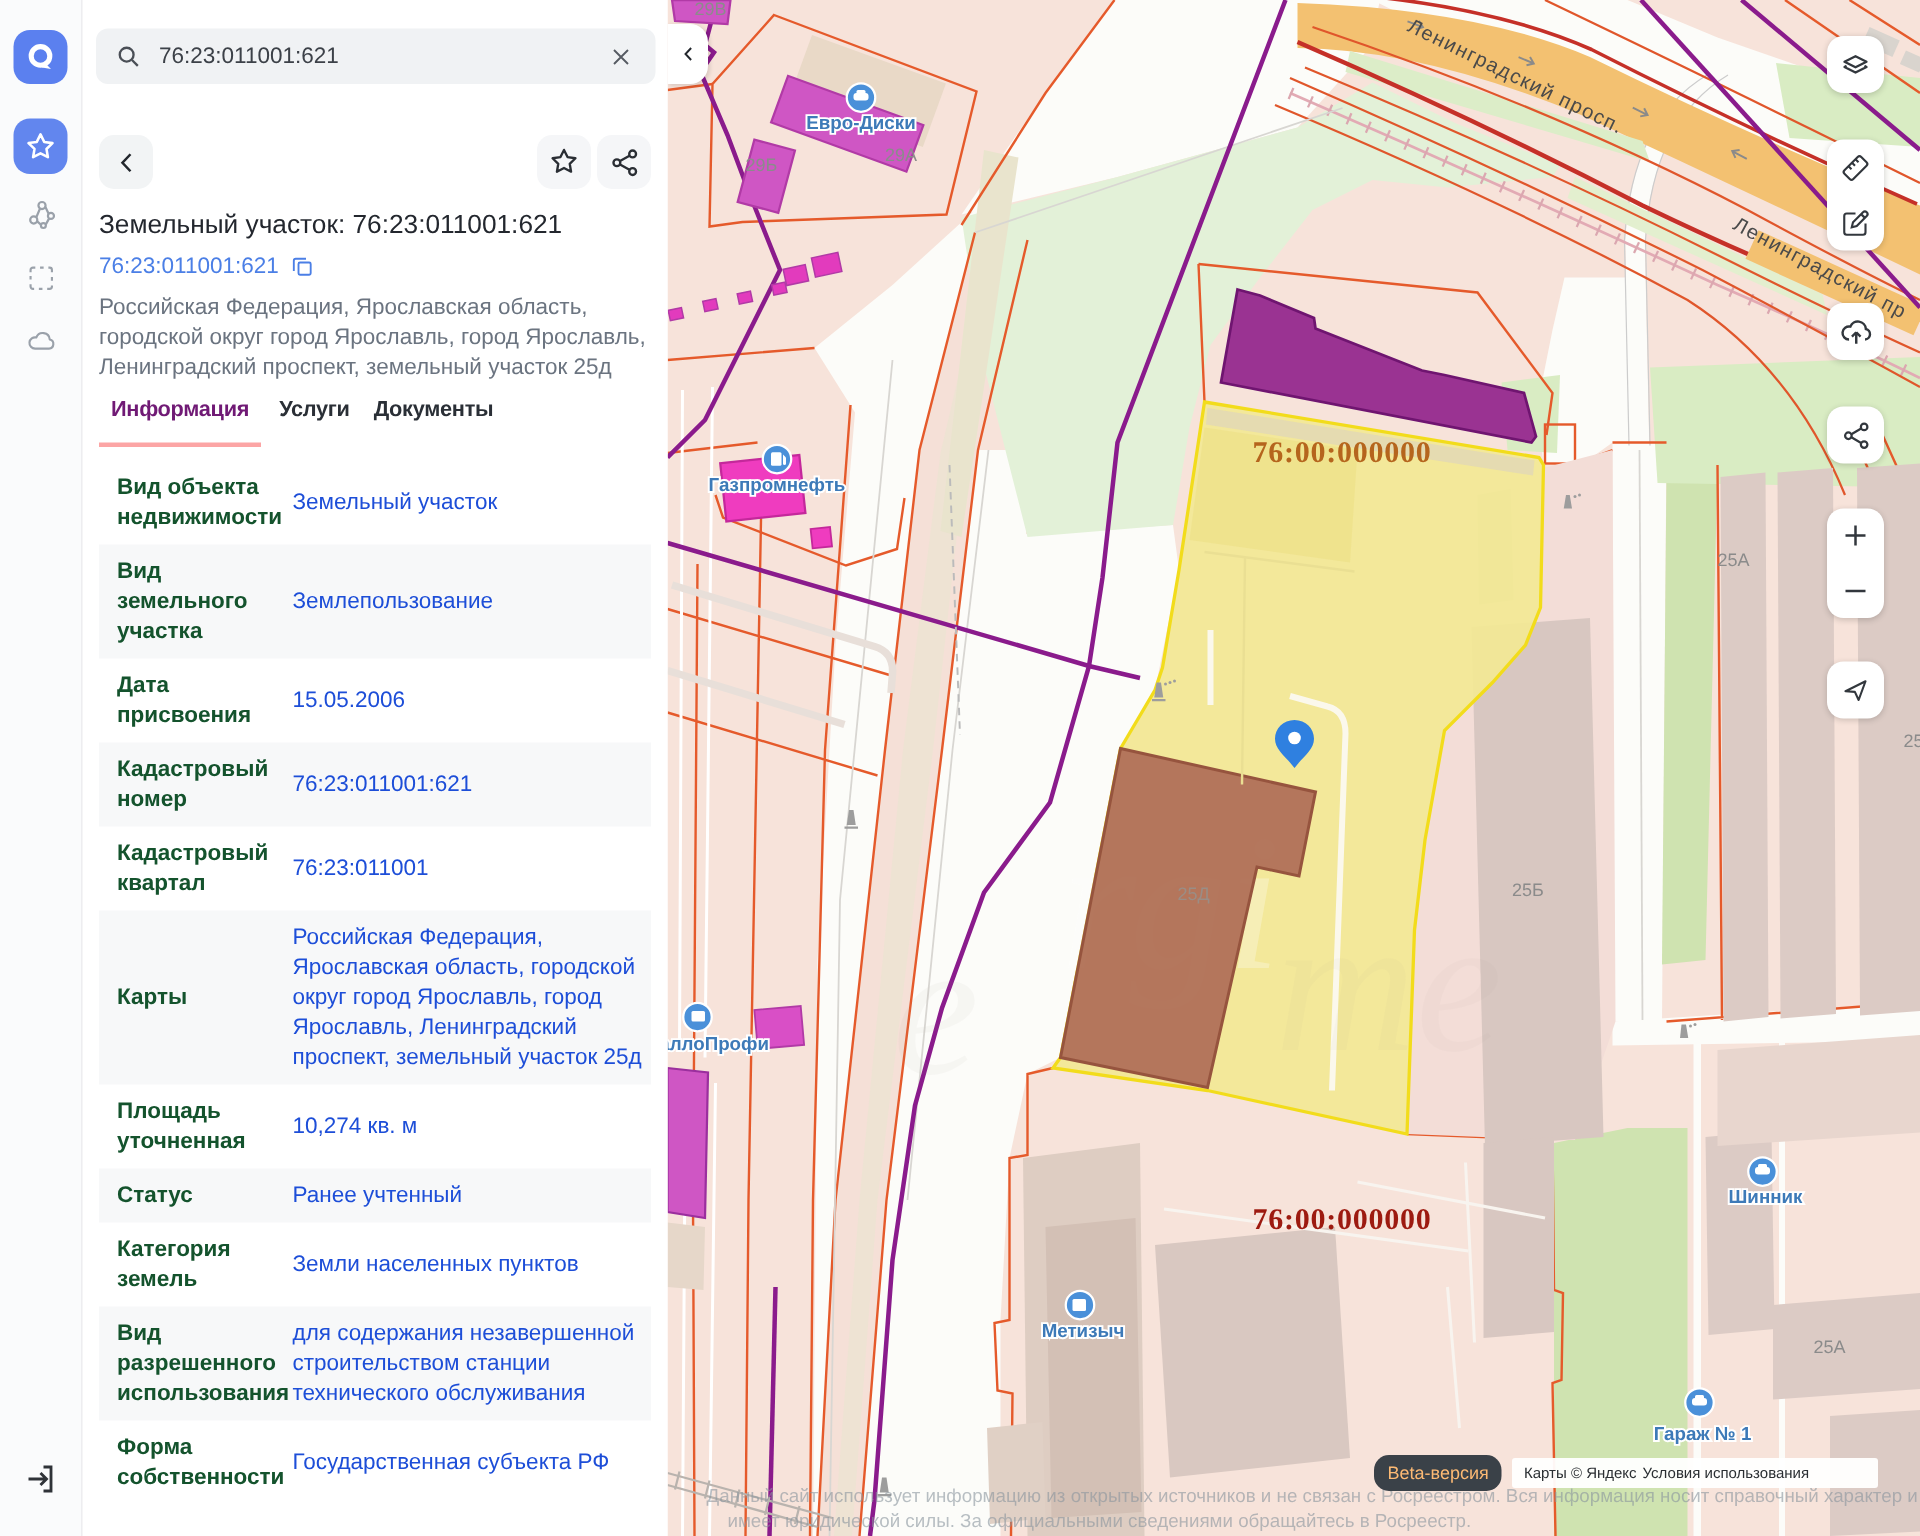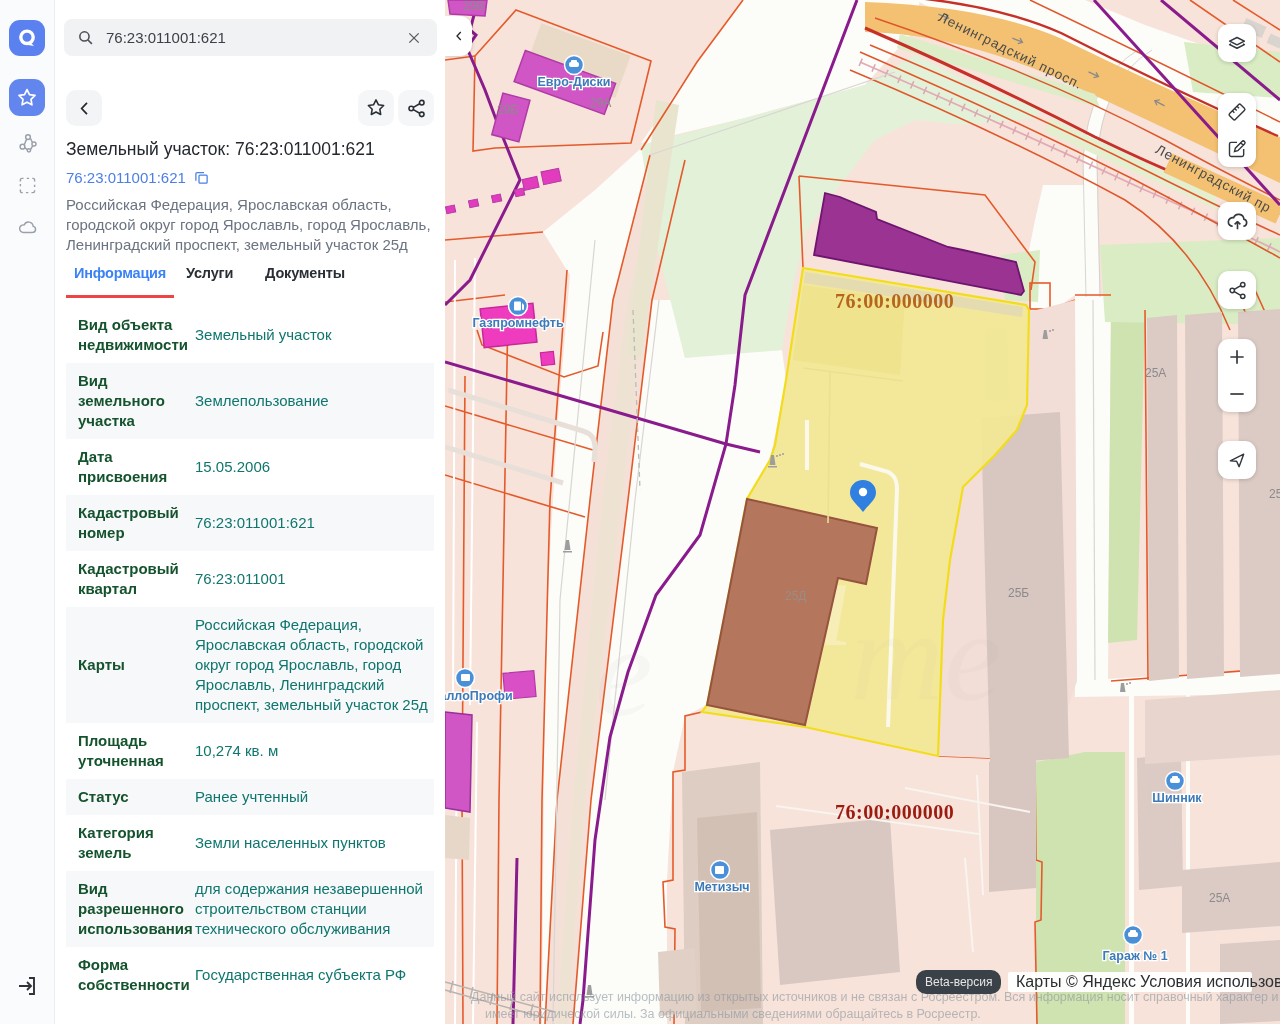--- a/index.html
+++ b/index.html
@@ -8,27 +8,27 @@
 .panel{position:absolute;left:55px;top:0;width:390px;height:1024px;background:#fff;z-index:20}
 .map{position:absolute;left:445px;top:0;width:835px;height:1024px;overflow:hidden;background:#f8e6dd}
 .srch{position:absolute;left:9px;top:19px;width:373px;height:37px;background:#f0f2f4;border-radius:8px;display:flex;align-items:center}
 .srch .txt{font-size:15px;color:#3c4148;margin-left:12px}
 .iconbtn{position:absolute;width:36px;height:36px;border-radius:10px;background:#f2f4f5;display:flex;align-items:center;justify-content:center}
 .title{position:absolute;left:11px;top:139px;font-size:17.5px;font-weight:normal;color:#23272e}
 .cadlink{position:absolute;left:11px;top:169px;font-size:15px;color:#4b7fe6;display:flex;align-items:center}
 .addr{position:absolute;left:11px;top:195px;width:374px;font-size:15px;line-height:20px;color:#6b7480}
 .tabs{position:absolute;left:11px;top:265px;display:flex;font-size:14.5px;font-weight:bold;letter-spacing:-0.2px}
 .tab{padding:0 8px 14px 8px;color:#23272e}
-.tab.in{color:#3b82f6;border-bottom:3px solid #ef4444}
+.tab.in{color:#701a75;border-bottom:3px solid #fca5a5}
 .tab.off{color:#2a2f36}
 .tbl{position:absolute;left:11px;top:307px;width:368px;font-size:15px;line-height:20px}
 .row{display:flex;align-items:center;padding:8px 6px 8px 12px}
 .row.g{background:#f7f8f9}
 .row .l{flex:0 0 117px;font-weight:bold;color:#14532d}
-.row .v{flex:1;color:#0f766e}
+.row .v{flex:1;color:#1d4ed8}
 </style>
 </head>
 <body>
 <div class="map" id="mapbox">
 <svg width="835" height="1024" viewBox="0 0 835 1024" style="position:absolute;left:0;top:0">
 <g>
 
 <rect x="0" y="0" width="835" height="1024" fill="#f7e3da"></rect>
 
 <polygon points="98,232 150,190 205,140 240,152 207,300 183,500 146,800 128,1024 97,1024 100,640 112,430 125,275" fill="#fcfcf9"></polygon>
@@ -345,22 +345,22 @@
 <svg style="position:absolute;left:9px;top:45px" width="20" height="20" viewBox="0 0 24 24" fill="none" stroke="#32373d" stroke-width="2">
         <path d="M4 12 H20"></path>
       </svg>
 </div>
 <div style="position:absolute;left:773px;top:441px;width:38px;height:38px;background:#fff;border-radius:11px;box-shadow:0 1px 4px rgba(0,0,0,.18);display:flex;align-items:center;justify-content:center">
 <svg width="20" height="20" viewBox="0 0 24 24" fill="none" stroke="#32373d" stroke-width="1.7" stroke-linejoin="round">
         <path d="M4 13 L20 5 L14.5 20 L11.5 13.5 Z"></path>
       </svg>
 </div>
 
-<div style="position:absolute;left:471px;top:970px;height:19px;padding:12px 9px;background:#3a4148;border-radius:10px;color:#e5e5e5;font-size:12px;display:flex;align-items:center;white-space:nowrap">Beta-версия</div>
-<div style="position:absolute;left:563px;top:972px;width:244px;height:20px;background:rgba(255,255,255,.95);border-radius:2px;font-size:16px;color:#2b2f33;display:flex;align-items:center;white-space:nowrap">
+<div style="position:absolute;left:471px;top:970px;height:19px;padding:12px 9px;background:#3a4148;border-radius:10px;color:#fdba74;font-size:12px;display:flex;align-items:center;white-space:nowrap">Beta-версия</div>
+<div style="position:absolute;left:563px;top:972px;width:244px;height:20px;background:rgba(255,255,255,.95);border-radius:2px;font-size:10px;color:#2b2f33;display:flex;align-items:center;white-space:nowrap">
       <span style="margin-left:8px">Карты © Яндекс</span>
       <span style="margin-left:4px">Условия использования</span>
     </div>
 
 </div>
 
 <div class="sidebar">
   <div style="position:absolute;left:9px;top:20px;width:36px;height:36px;border-radius:11px;background:#5b80ef;display:flex;align-items:center;justify-content:center">
     <svg width="24" height="24" viewBox="0 0 24 24">
         <circle cx="12" cy="11.3" r="6.2" fill="none" stroke="#fff" stroke-width="3.4"></circle>
@@ -431,21 +431,21 @@
   <div class="cadlink">76:23:011001:621
     <svg style="margin-left:8px" width="15" height="15" viewBox="0 0 24 24" fill="none" stroke="#4b7fe6" stroke-width="2">
         <rect x="8" y="8" width="13" height="13" rx="1.5"></rect>
         <path d="M16 4 H5 a2 2 0 0 0-2 2 V17"></path>
       </svg>
   </div>
   <div class="addr">Российская Федерация, Ярославская область,<br>городской округ город Ярославль, город Ярославль,<br>Ленинградский проспект, земельный участок 25д</div>
   <div class="tabs">
     <div class="tab in">Информация</div>
     <div class="tab off" style="margin-left:4px">Услуги</div>
-    <div class="tab off" style="margin-left:16px">Документы</div>
+    <div class="tab off" style="">Документы</div>
   </div>
   <div class="tbl">
     <div class="row">
         <div class="l">Вид объекта недвижимости</div>
         <div class="v">Земельный участок</div>
       </div>
     <div class="row g">
         <div class="l">Вид земельного участка</div>
         <div class="v">Землепользование</div>
       </div>

